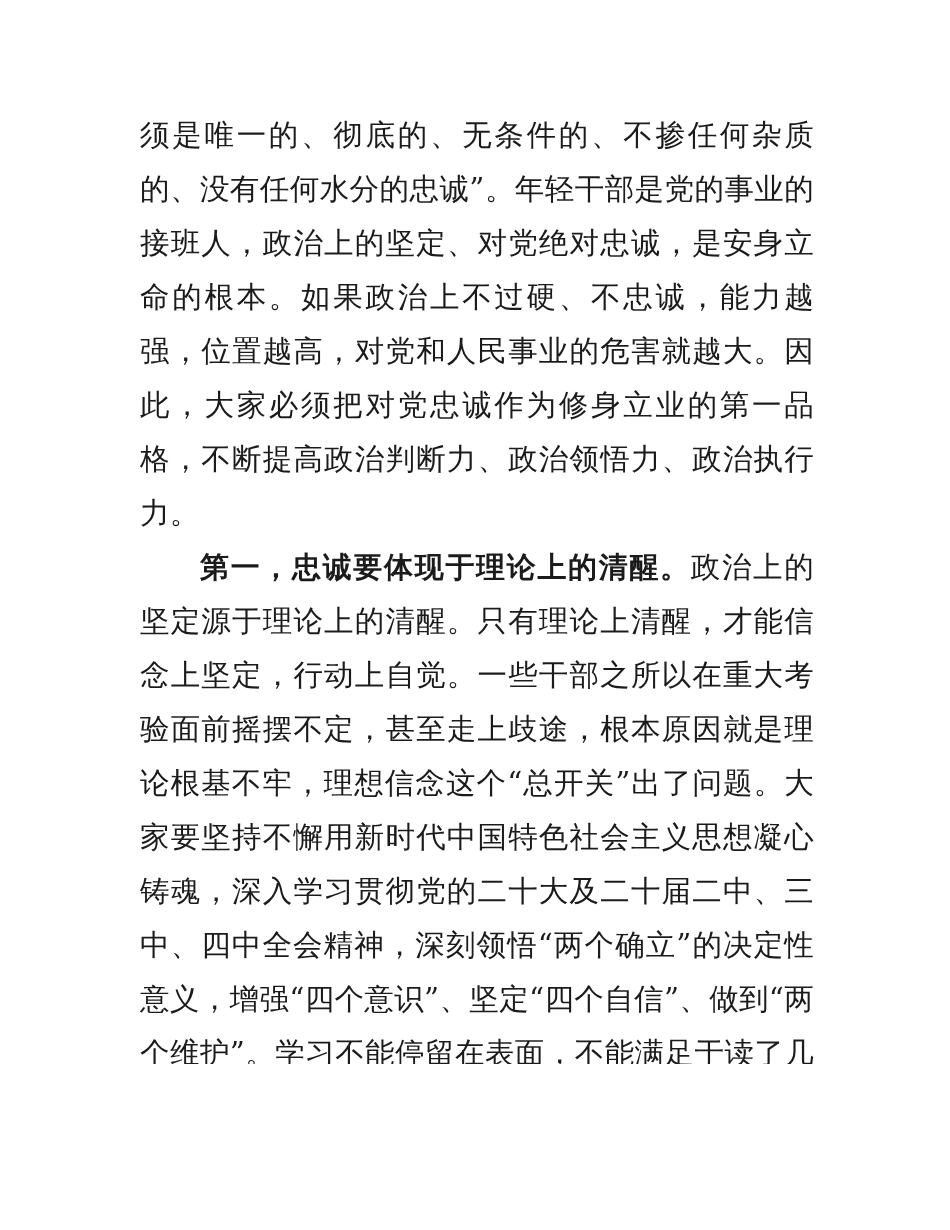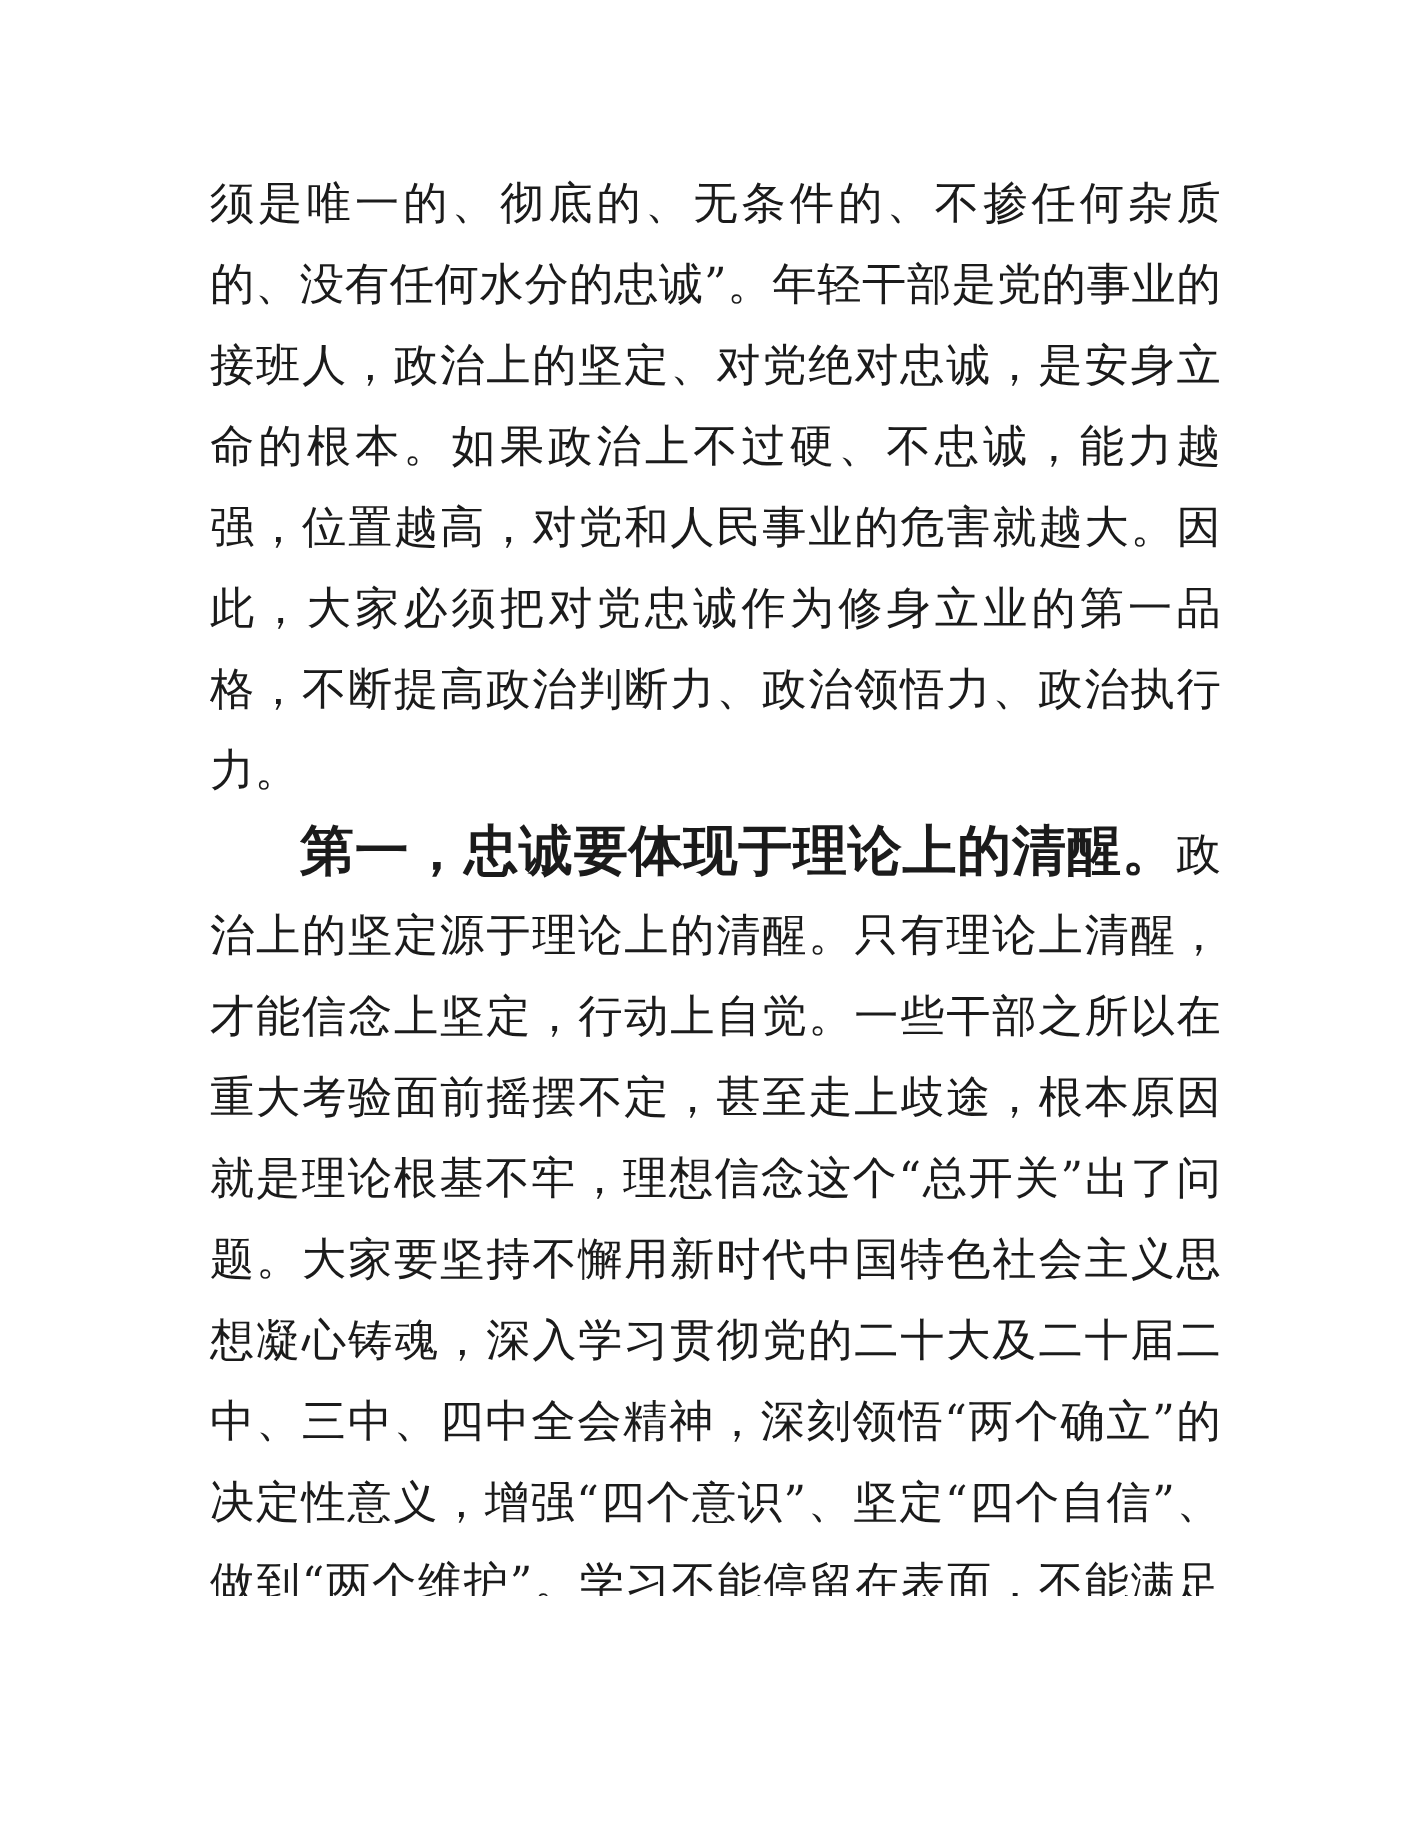--- a/index.html
+++ b/index.html
@@ -43,21 +43,21 @@
   }
 
   .para.indent {
     text-indent: 60px;
   }
 
   .lead {
     font-weight: 700;
     letter-spacing: 0.2px;
     font-family: Liberation Serif, serif;
-    font-size: 36px;
+    font-size: 29px;
   }
 </style>
 </head>
 <body>
 
 <div class="page">
   <div class="doc-body">
 
     <p class="para">须是唯一的、彻底的、无条件的、不掺任何杂质的、没有任何水分的忠诚”。年轻干部是党的事业的接班人，政治上的坚定、对党绝对忠诚，是安身立命的根本。如果政治上不过硬、不忠诚，能力越强，位置越高，对党和人民事业的危害就越大。因此，大家必须把对党忠诚作为修身立业的第一品格，不断提高政治判断力、政治领悟力、政治执行力。</p>
 

